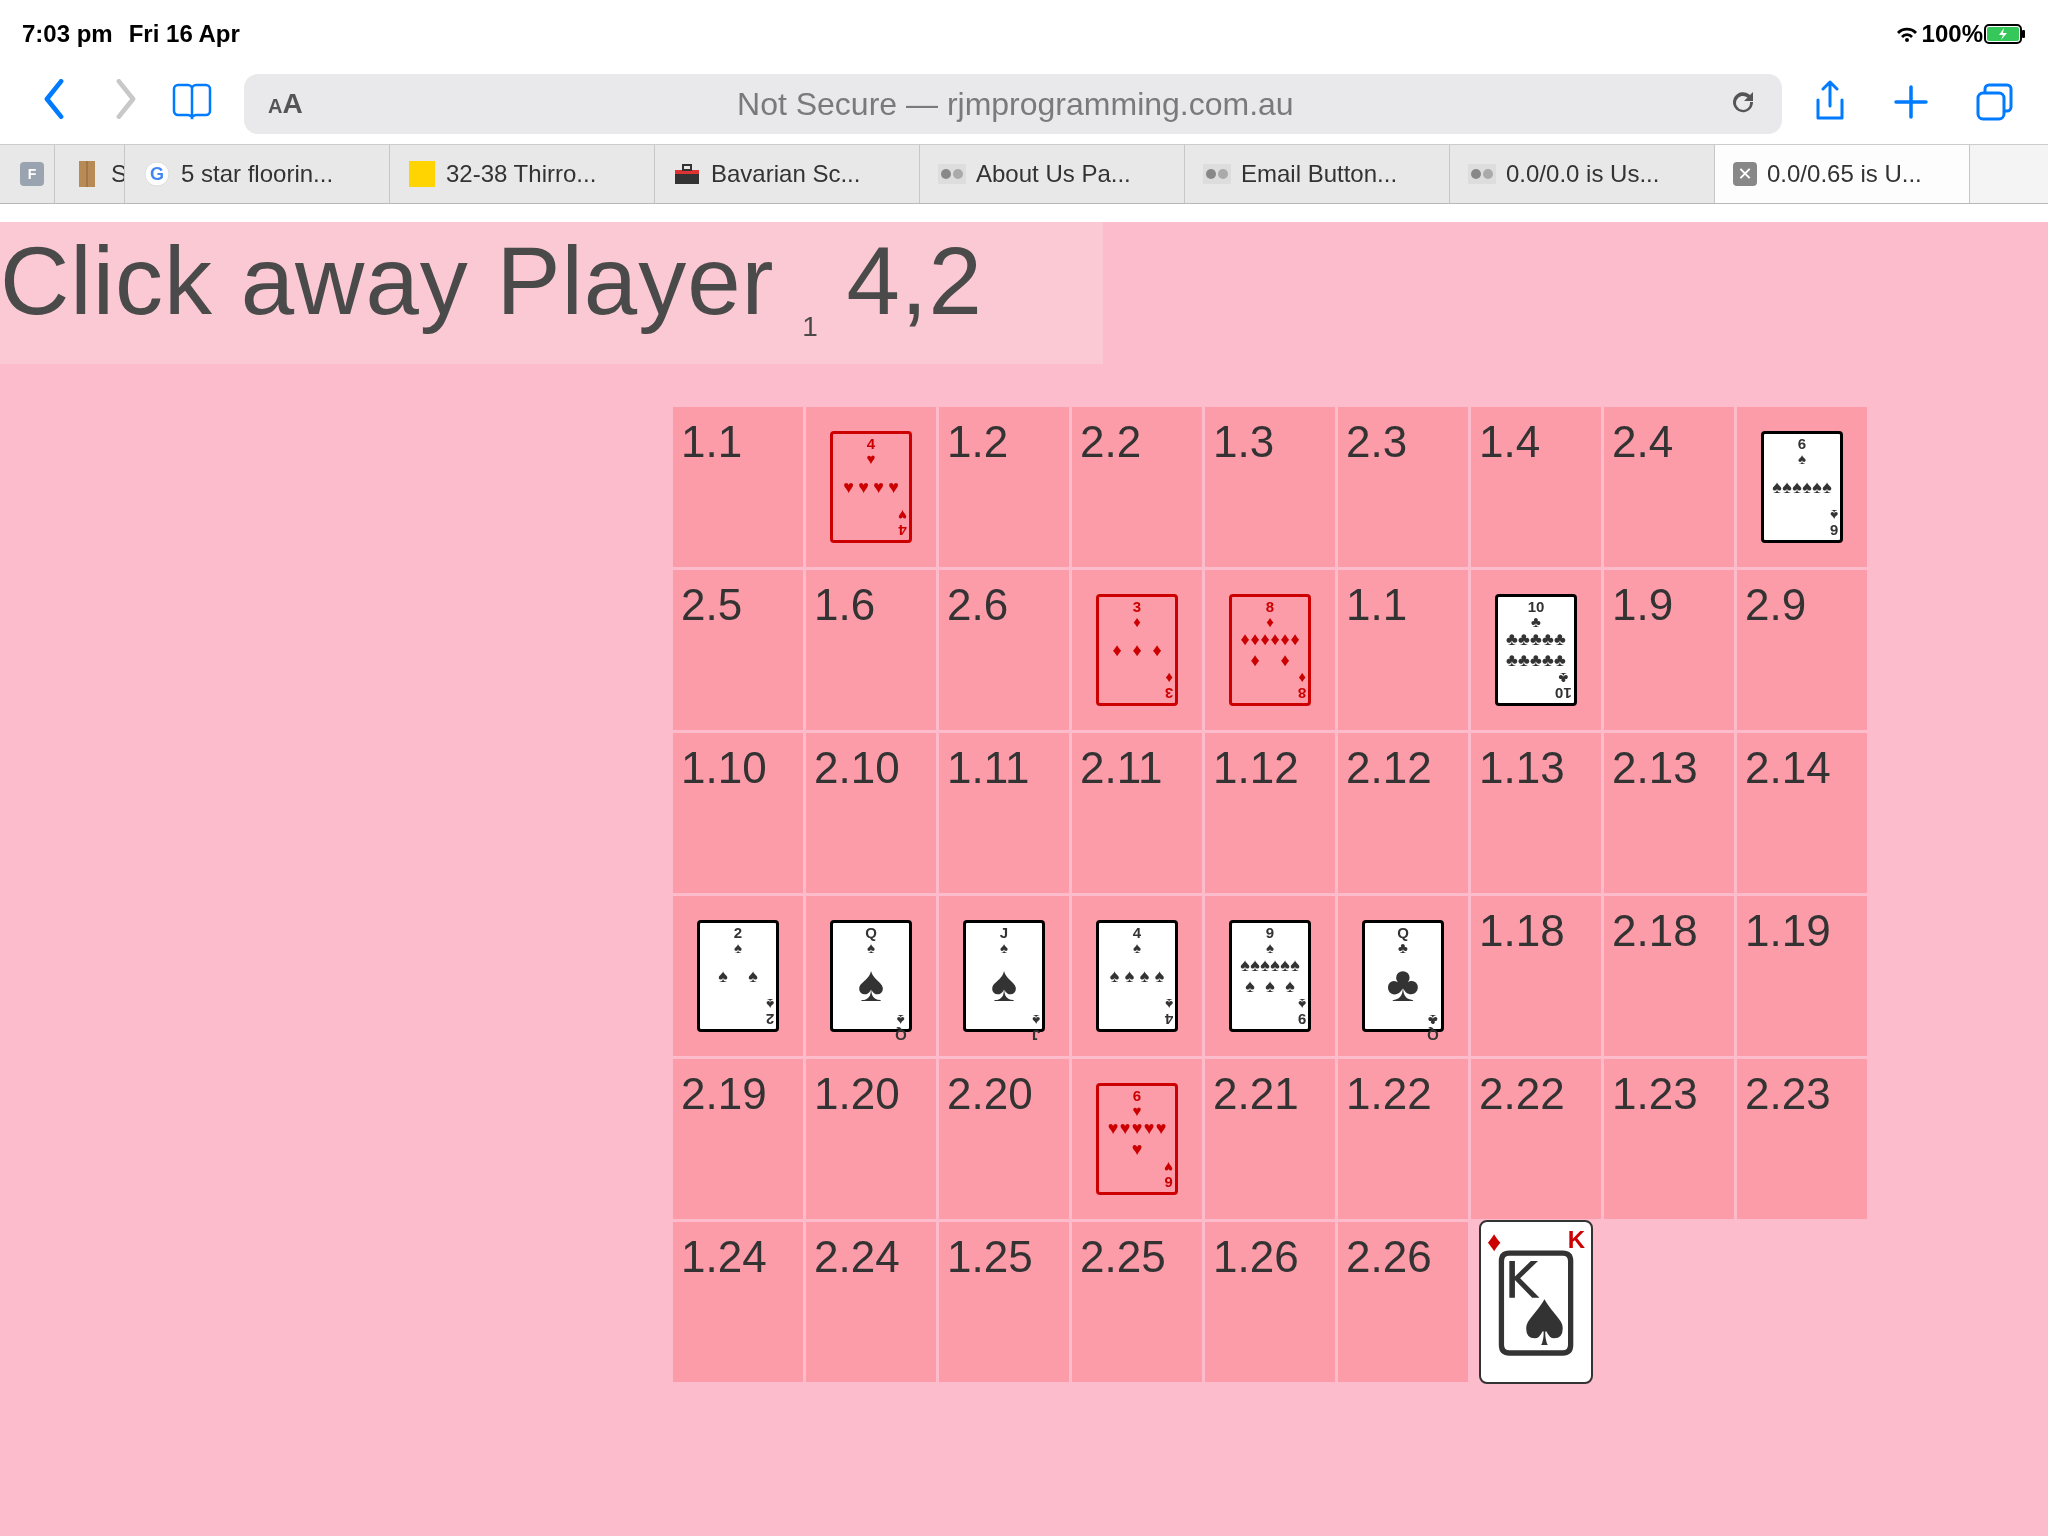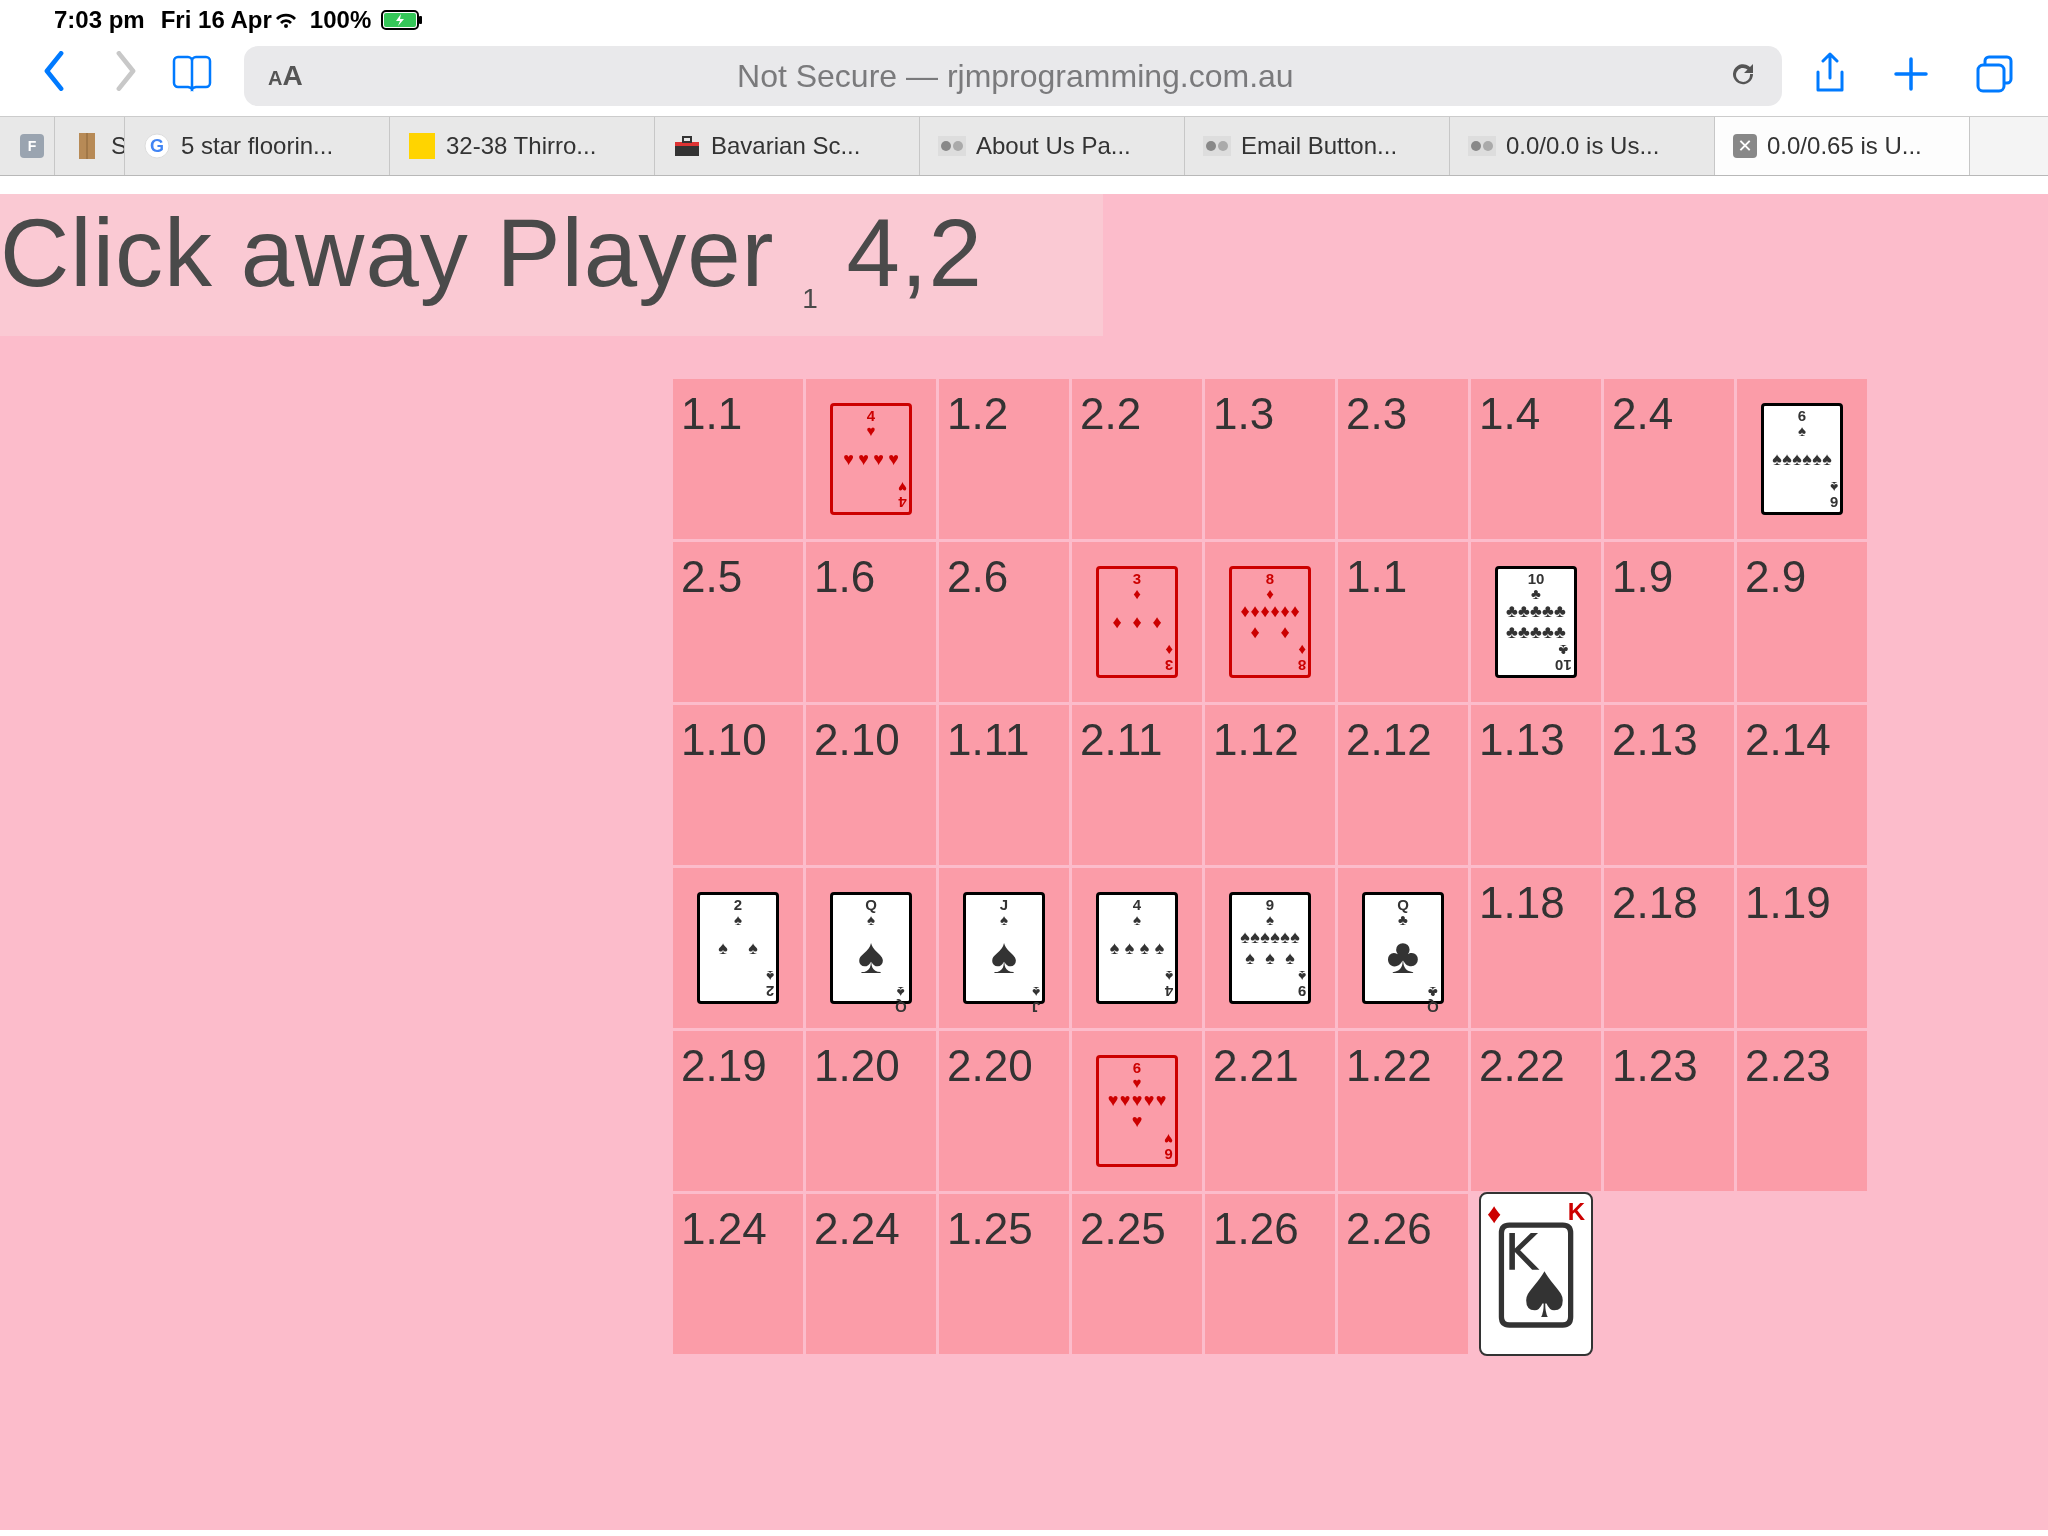--- a/index.html
+++ b/index.html
@@ -1,20 +1,20 @@
 <!DOCTYPE html>
 <html><head>
 <meta charset="utf-8">
 <style>
   * { box-sizing: border-box; margin: 0; padding: 0; }
   html, body { width: 2048px; height: 1536px; font-family: -apple-system, Helvetica, Arial, sans-serif; background: #fff; }
   
-  .status-bar { display: flex; align-items: center; padding: 6px 22px; font-size: 24px; font-weight: 600; margin-left: 32px; }
+  .status-bar { display: flex; justify-content: space-between; align-items: center; padding: 20px 22px; font-size: 24px; font-weight: 600; }
   .status-left { display: flex; gap: 16px; }
-  .status-right { display: flex; gap: 10px; align-items: center; }
+  .status-right { display: flex; gap: 1px; align-items: center; }
   .wifi-icon, .battery-icon { display: inline-flex; align-items: center; }
   
   .toolbar { display: flex; align-items: center; padding: 6px 20px 10px 20px; gap: 30px; }
   .nav-arrows { display: flex; gap: 44px; padding-left: 20px; }
   .nav-arrow { color: #007aff; font-size: 44px; }
   .nav-arrow.disabled { color: #c8c8c8; }
   .book-icon { color: #007aff; }
   .addr-bar { flex: 1; background: #e9e9eb; border-radius: 14px; height: 60px; display: flex; align-items: center; padding: 16px 24px; justify-content: space-between; }
   .aa { font-size: 28px; font-weight: 600; color: #555; }
   .aa .small { font-size: 20px; }

